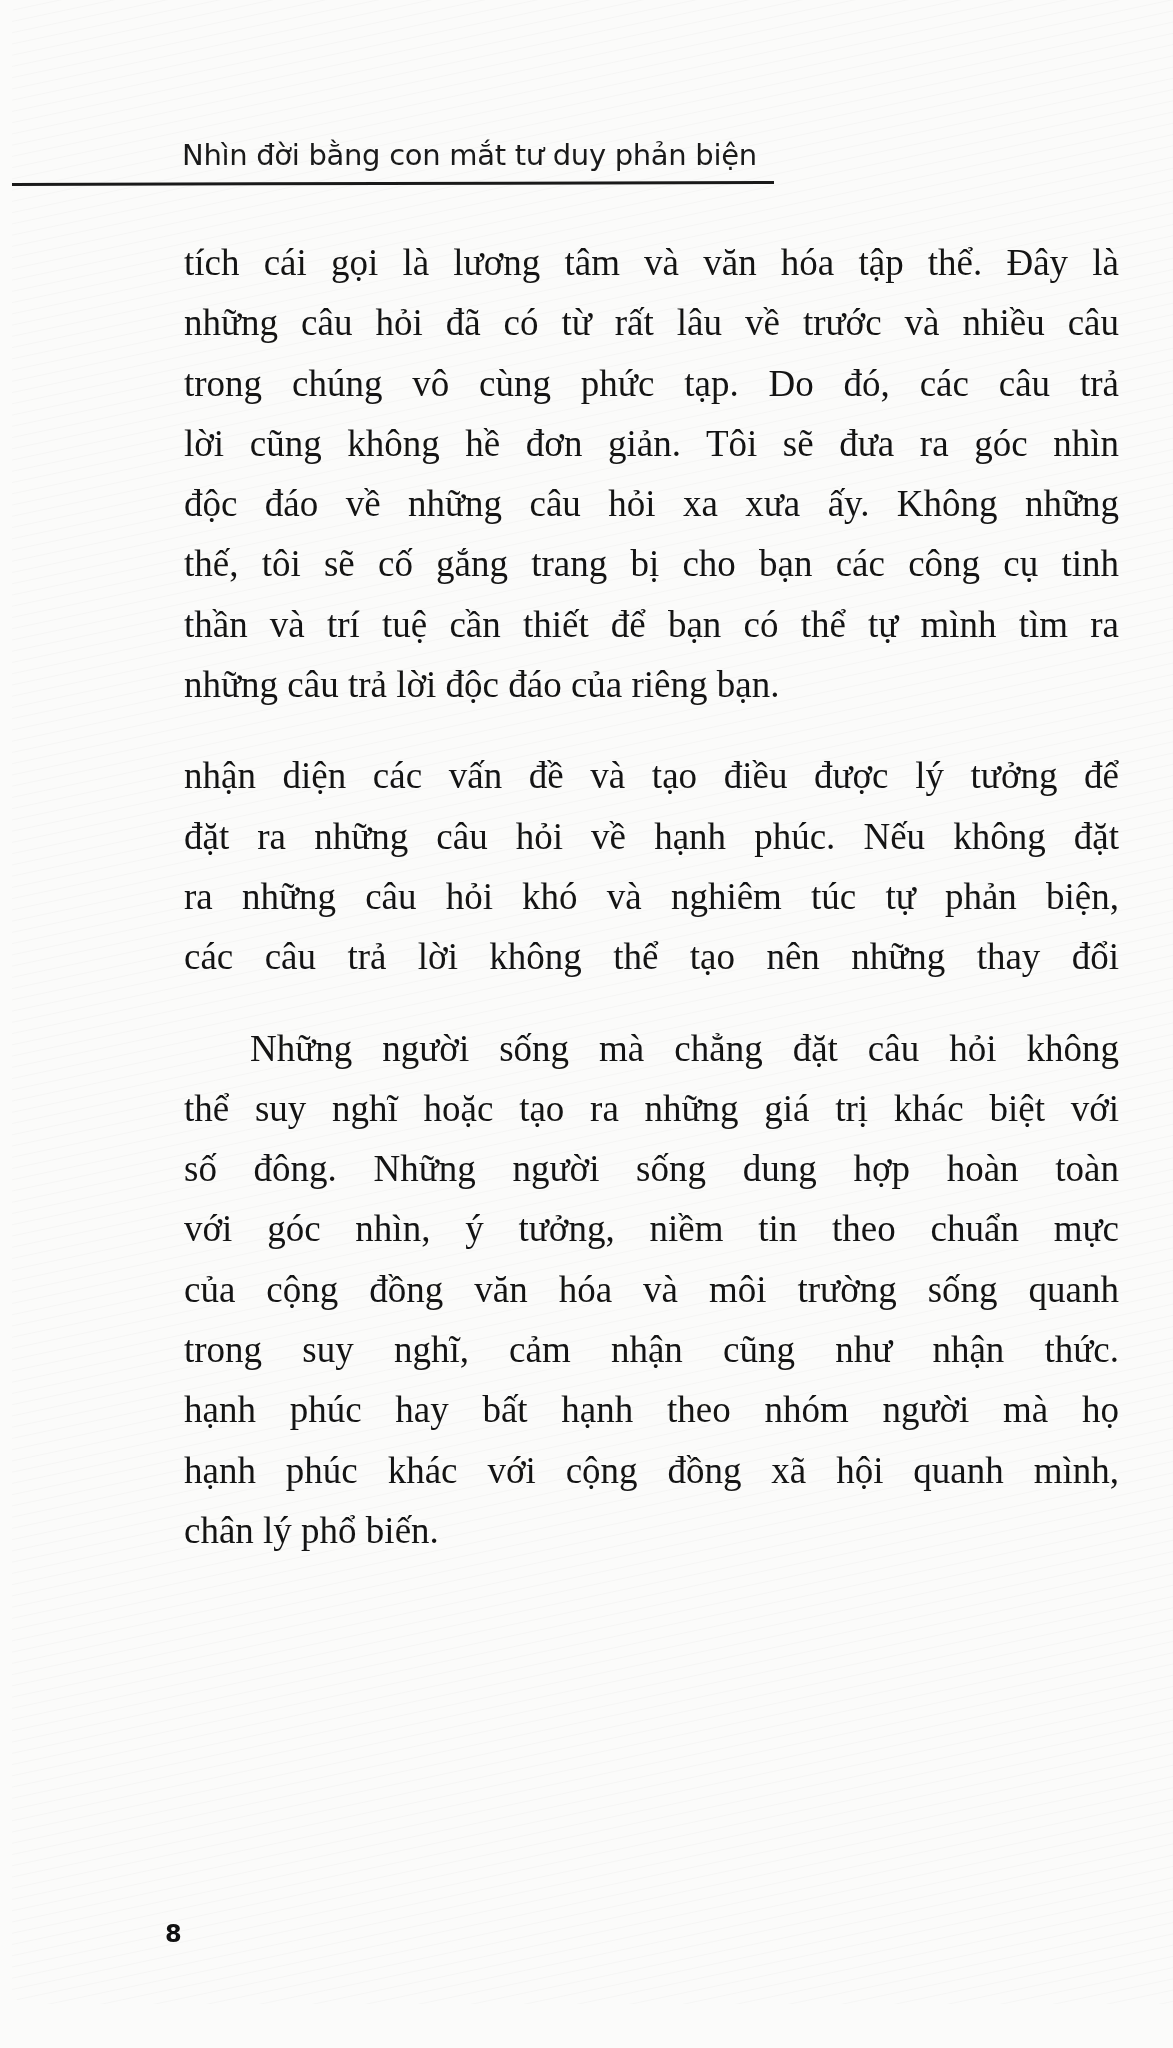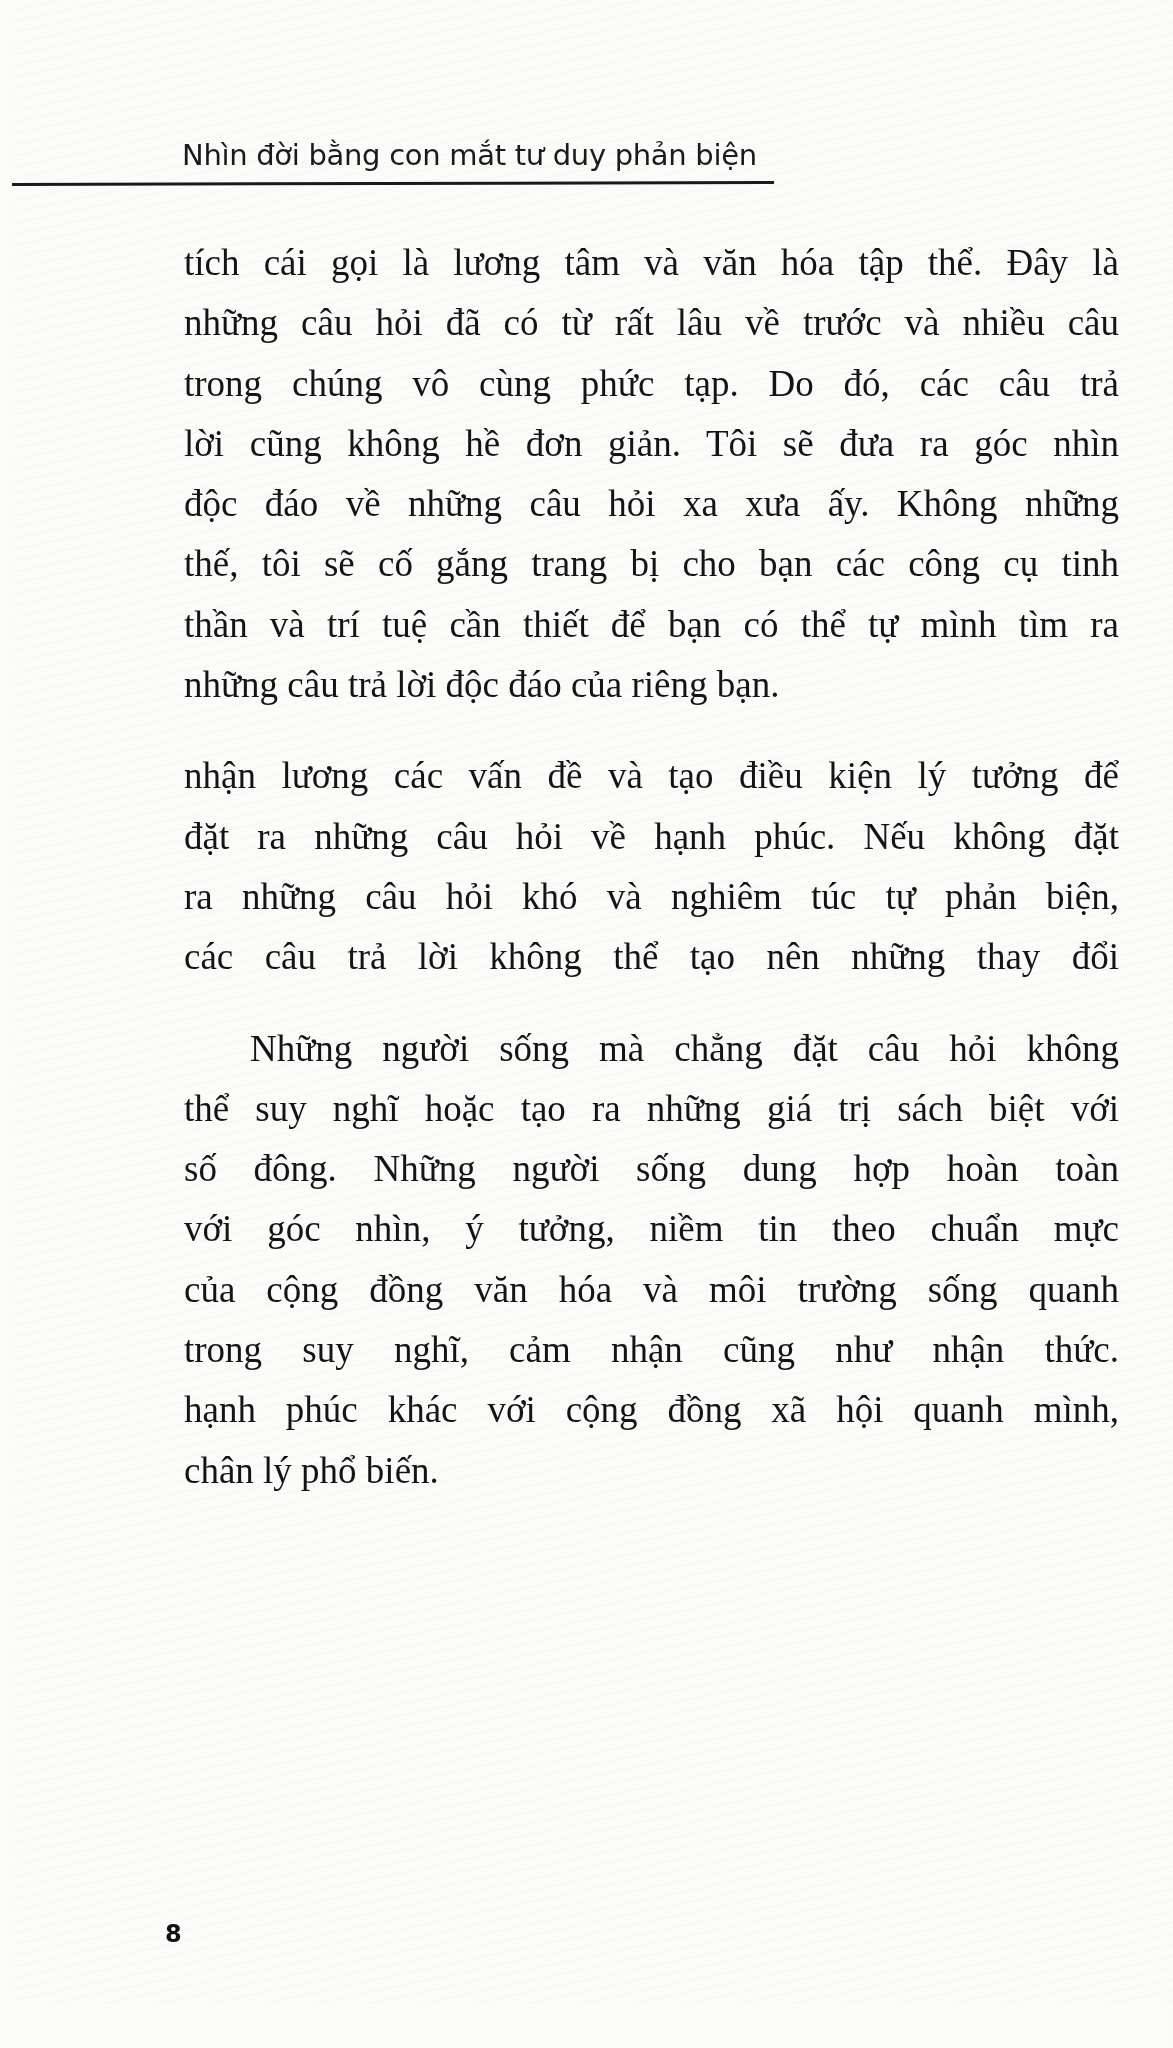--- a/index.html
+++ b/index.html
@@ -59,31 +59,32 @@
       <span class="line">tích cái gọi là lương tâm và văn hóa tập thể. Đây là</span>
       <span class="line">những câu hỏi đã có từ rất lâu về trước và nhiều câu</span>
       <span class="line">trong chúng vô cùng phức tạp. Do đó, các câu trả</span>
       <span class="line">lời cũng không hề đơn giản. Tôi sẽ đưa ra góc nhìn</span>
       <span class="line">độc đáo về những câu hỏi xa xưa ấy. Không những</span>
       <span class="line">thế, tôi sẽ cố gắng trang bị cho bạn các công cụ tinh</span>
       <span class="line">thần và trí tuệ cần thiết để bạn có thể tự mình tìm ra</span>
       <span class="line last">những câu trả lời độc đáo của riêng bạn.</span>
     </div>
     <div class="para">
-      <span class="line">nhận lương các vấn đề và tạo điều kiện lý tưởng để</span>
+      <span class="line">nhận diện các vấn đề và tạo điều được lý tưởng để</span>
       <span class="line">đặt ra những câu hỏi về hạnh phúc. Nếu không đặt</span>
       <span class="line">ra những câu hỏi khó và nghiêm túc tự phản biện,</span>
       <span class="line">các câu trả lời không thể tạo nên những thay đổi</span>
     </div>
     <div class="para">
       <span class="line indent">Những người sống mà chẳng đặt câu hỏi không</span>
-      <span class="line">thể suy nghĩ hoặc tạo ra những giá trị sách biệt với</span>
+      <span class="line">thể suy nghĩ hoặc tạo ra những giá trị khác biệt với</span>
       <span class="line">số đông. Những người sống dung hợp hoàn toàn</span>
       <span class="line">với góc nhìn, ý tưởng, niềm tin theo chuẩn mực</span>
       <span class="line">của cộng đồng văn hóa và môi trường sống quanh</span>
       <span class="line">trong suy nghĩ, cảm nhận cũng như nhận thức.</span>
+      <span class="line">hạnh phúc hay bất hạnh theo nhóm người mà họ</span>
       <span class="line">hạnh phúc khác với cộng đồng xã hội quanh mình,</span>
       <span class="line last">chân lý phổ biến.</span>
     </div>
   </div>
 
   <div class="page-number">8</div>
 </div>
 
 </body></html>

